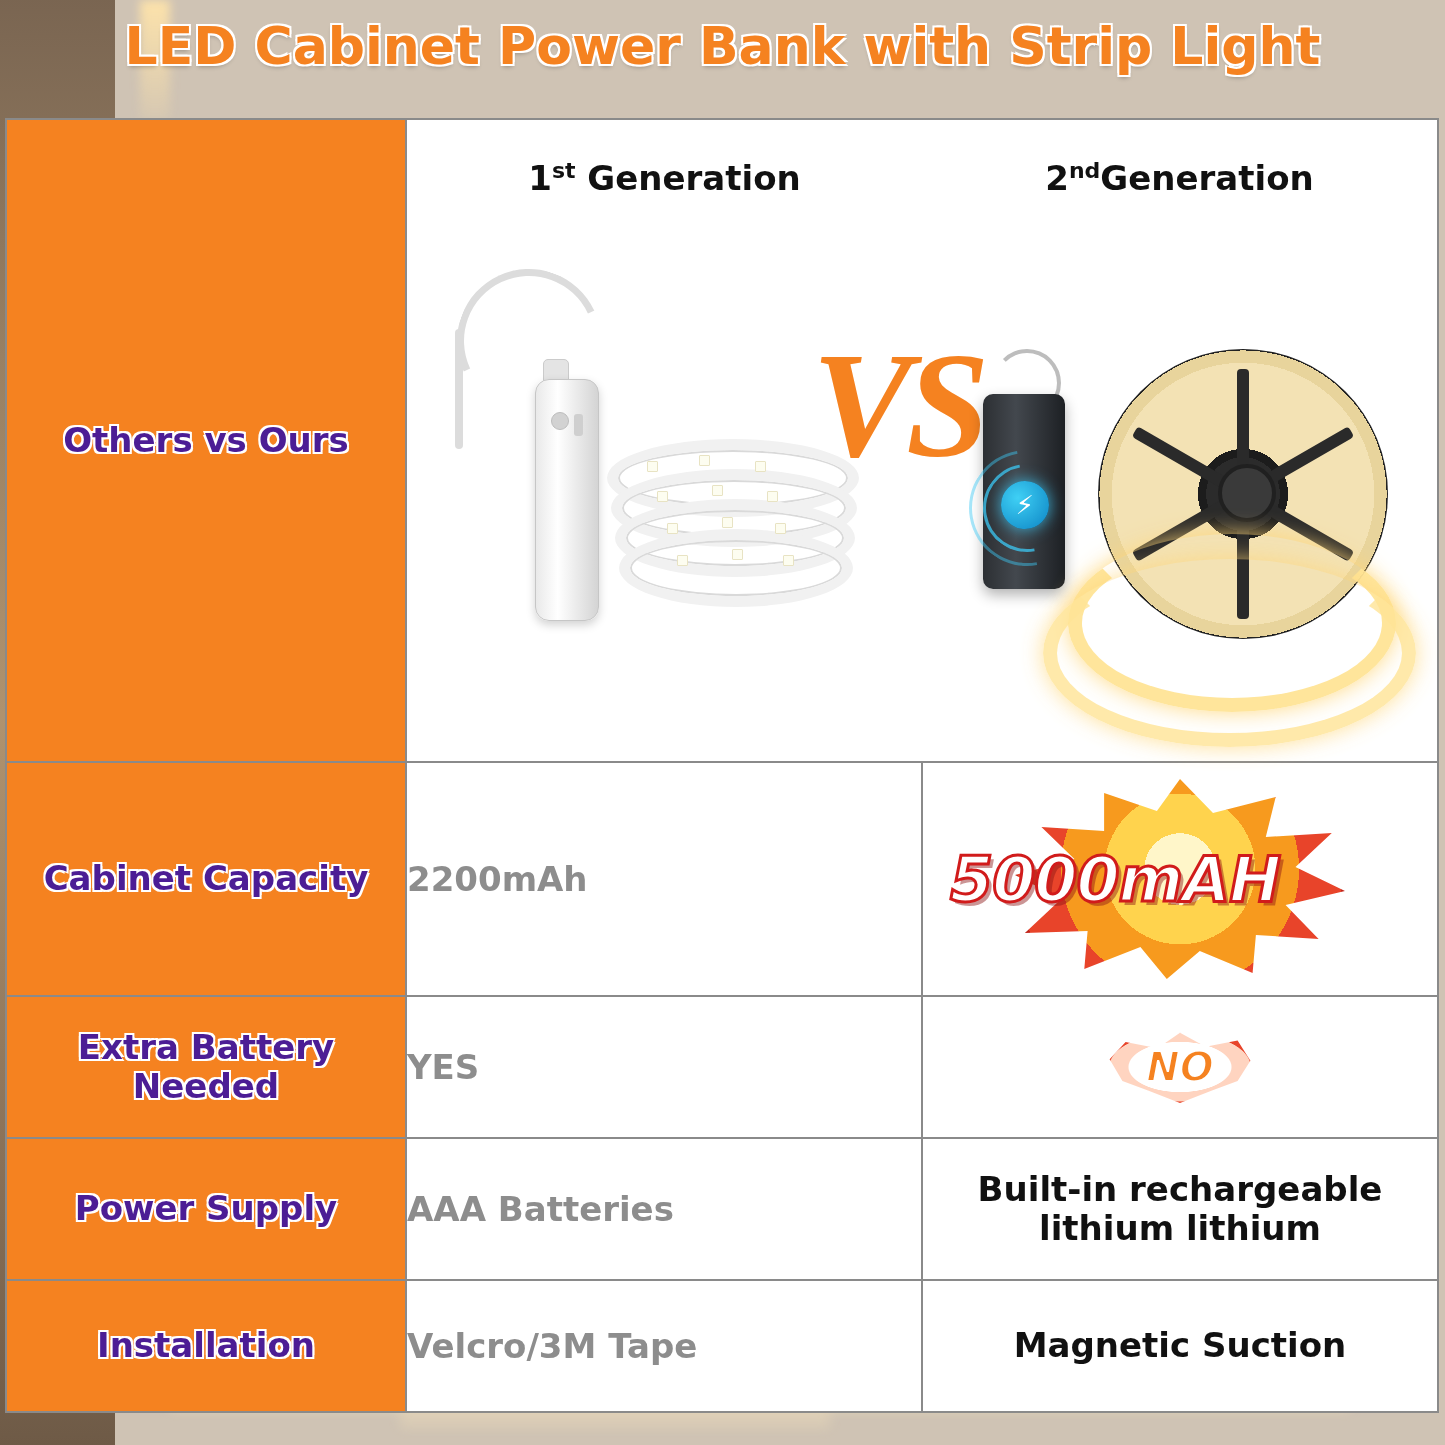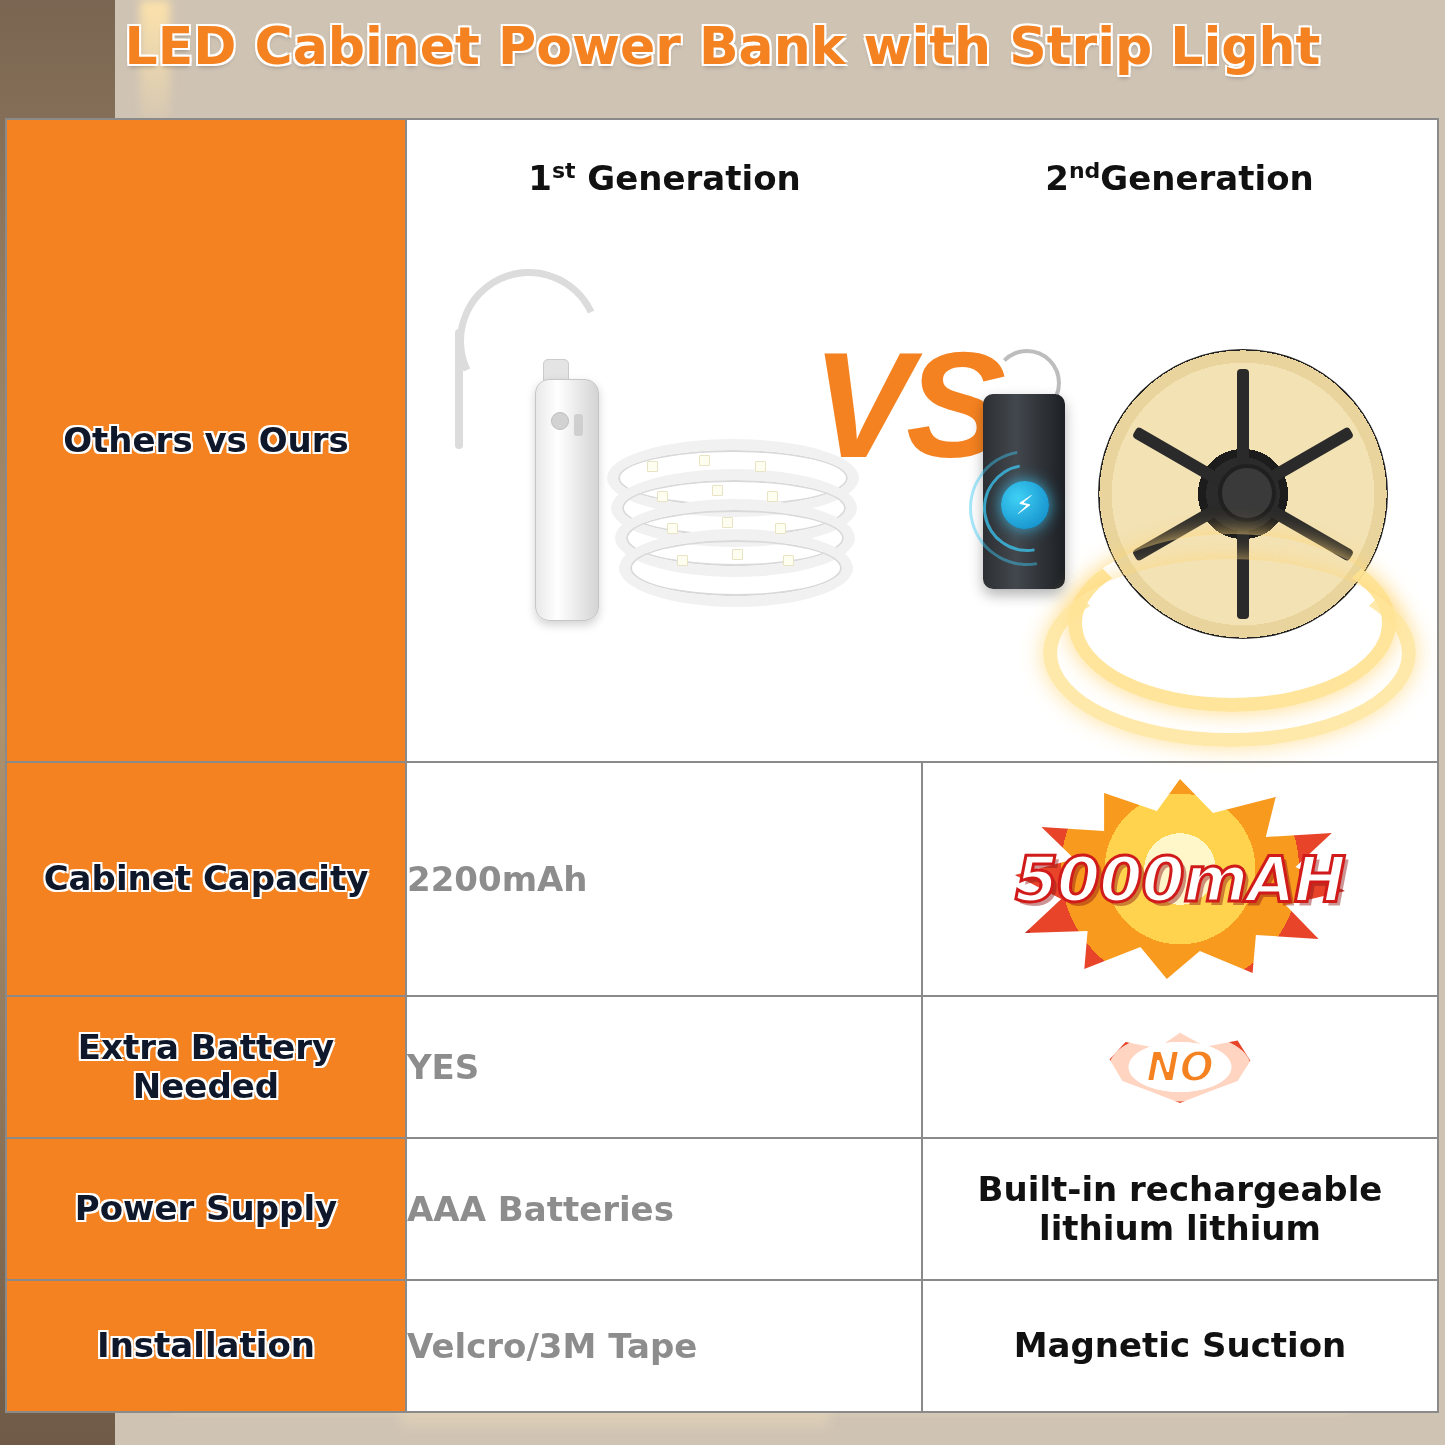--- a/index.html
+++ b/index.html
@@ -83,21 +83,21 @@
   .col-label {
     width: 400px;
     background: #f58220;
     color: #ffffff;
     font-size: 34px;
     font-weight: bold;
     text-align: center;
     text-shadow: -2px -2px 0 #fff, 2px -2px 0 #fff, -2px 2px 0 #fff, 2px 2px 0 #fff;
     line-height: 1.15;
   }
-  .col-label span { color: #0f172a; position: relative; }
+  .col-label span { color: #4c1d95; position: relative; }
   .cell-center {
     color: #8d8d8d;
     font-size: 34px;
     font-weight: bold;
   }
   .cell-right-bold {
     text-align: center;
     color: #111;
     font-size: 34px;
     font-weight: bold;
@@ -198,21 +198,21 @@
 
   
   #vs {
     position: absolute;
     left: 405px; top: 120px;
     width: 200px; height: 200px;
     font-size: 150px;
     font-weight: bold;
     color: #f58220;
     font-style: italic;
-    font-family: Liberation Sans, sans-serif;
+    font-family: Liberation Serif, serif;
     letter-spacing: -6px;
   }
 
   
   .g2-bank {
     position: absolute;
     left: 60px; top: 195px;
     width: 82px; height: 195px;
     border-radius: 10px;
     background: linear-gradient(90deg,#2c2f33,#43484e 40%,#1d2024);
@@ -295,21 +295,21 @@
     background: radial-gradient(circle at 50% 45%, #fff6c9 0 18%, #ffd34d 18% 38%, #f79a1e 38% 60%, #e8442a 60% 82%, #c0241a 82% 100%);
   }
   .star-burst {
     clip-path: polygon(50% 0%, 60% 17%, 79% 9%, 76% 29%, 96% 27%, 85% 44%, 100% 56%, 82% 63%, 92% 80%, 73% 78%, 72% 97%, 56% 86%, 46% 100%, 38% 84%, 21% 95%, 22% 76%, 3% 77%, 14% 60%, 0% 48%, 18% 40%, 8% 24%, 27% 26%, 27% 7%, 43% 16%);
   }
   .cap-text {
     position: absolute;
     left: 0; top: 50%;
     transform: translateY(-50%);
     width: 100%;
-    text-align: center;
+    text-align: left;
     font-size: 62px;
     font-weight: bold;
     font-style: italic;
     color: #ffffff;
     -webkit-text-stroke: 3px #d11b1b;
     text-shadow: 4px 4px 0 rgba(140,20,20,0.45);
     font-family: "DejaVu Sans", sans-serif;
     letter-spacing: -1px;
   }
   .cloud {

